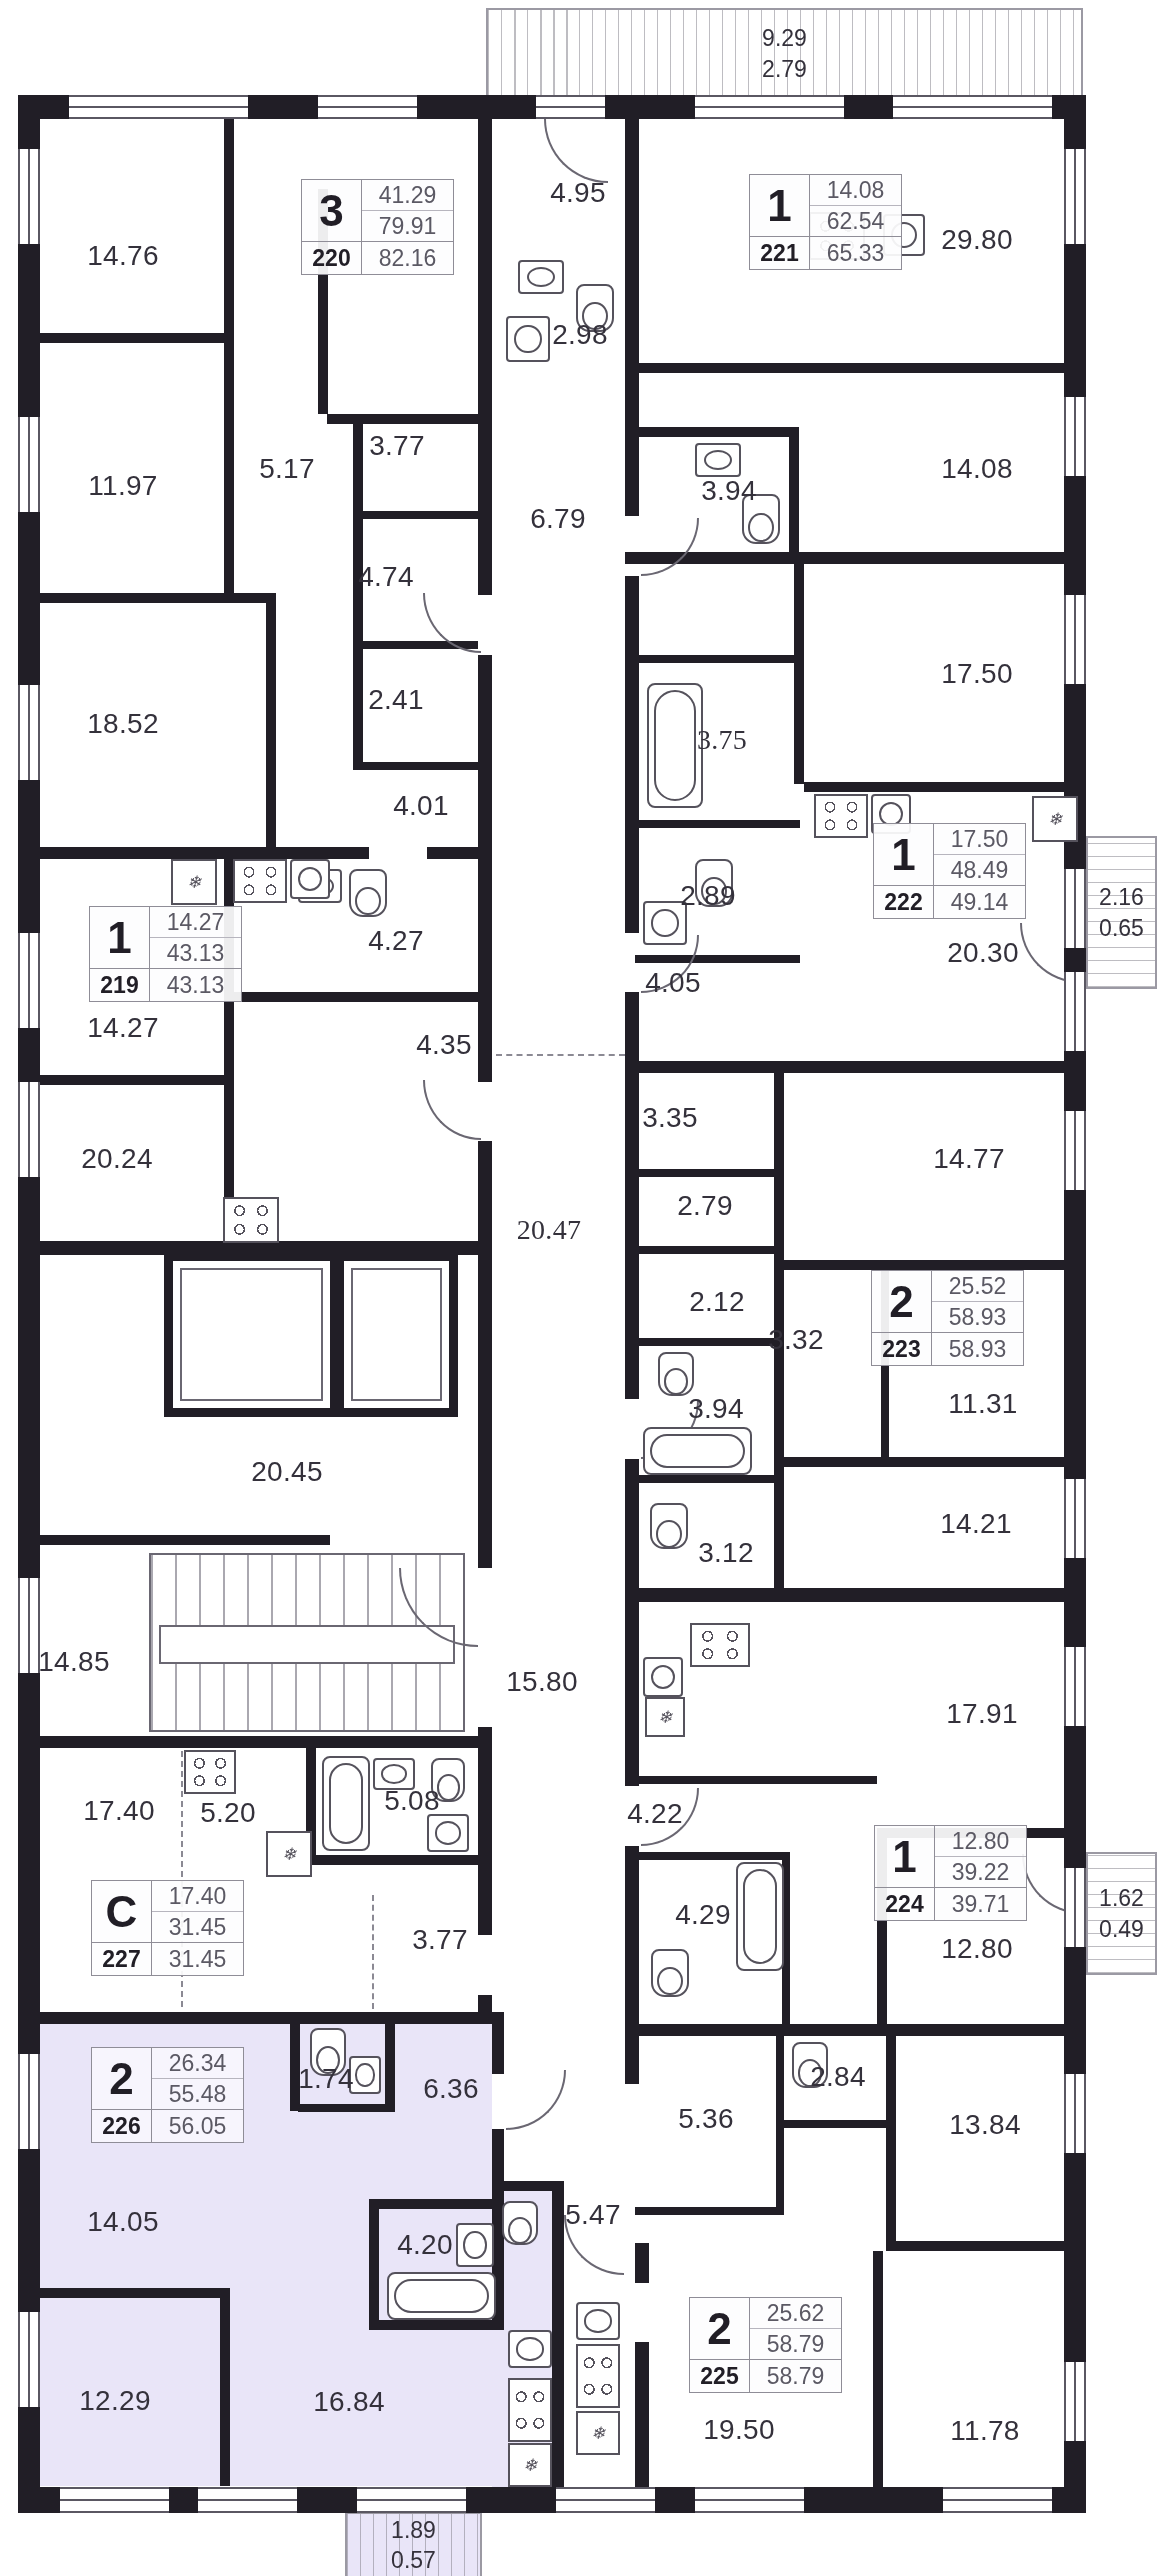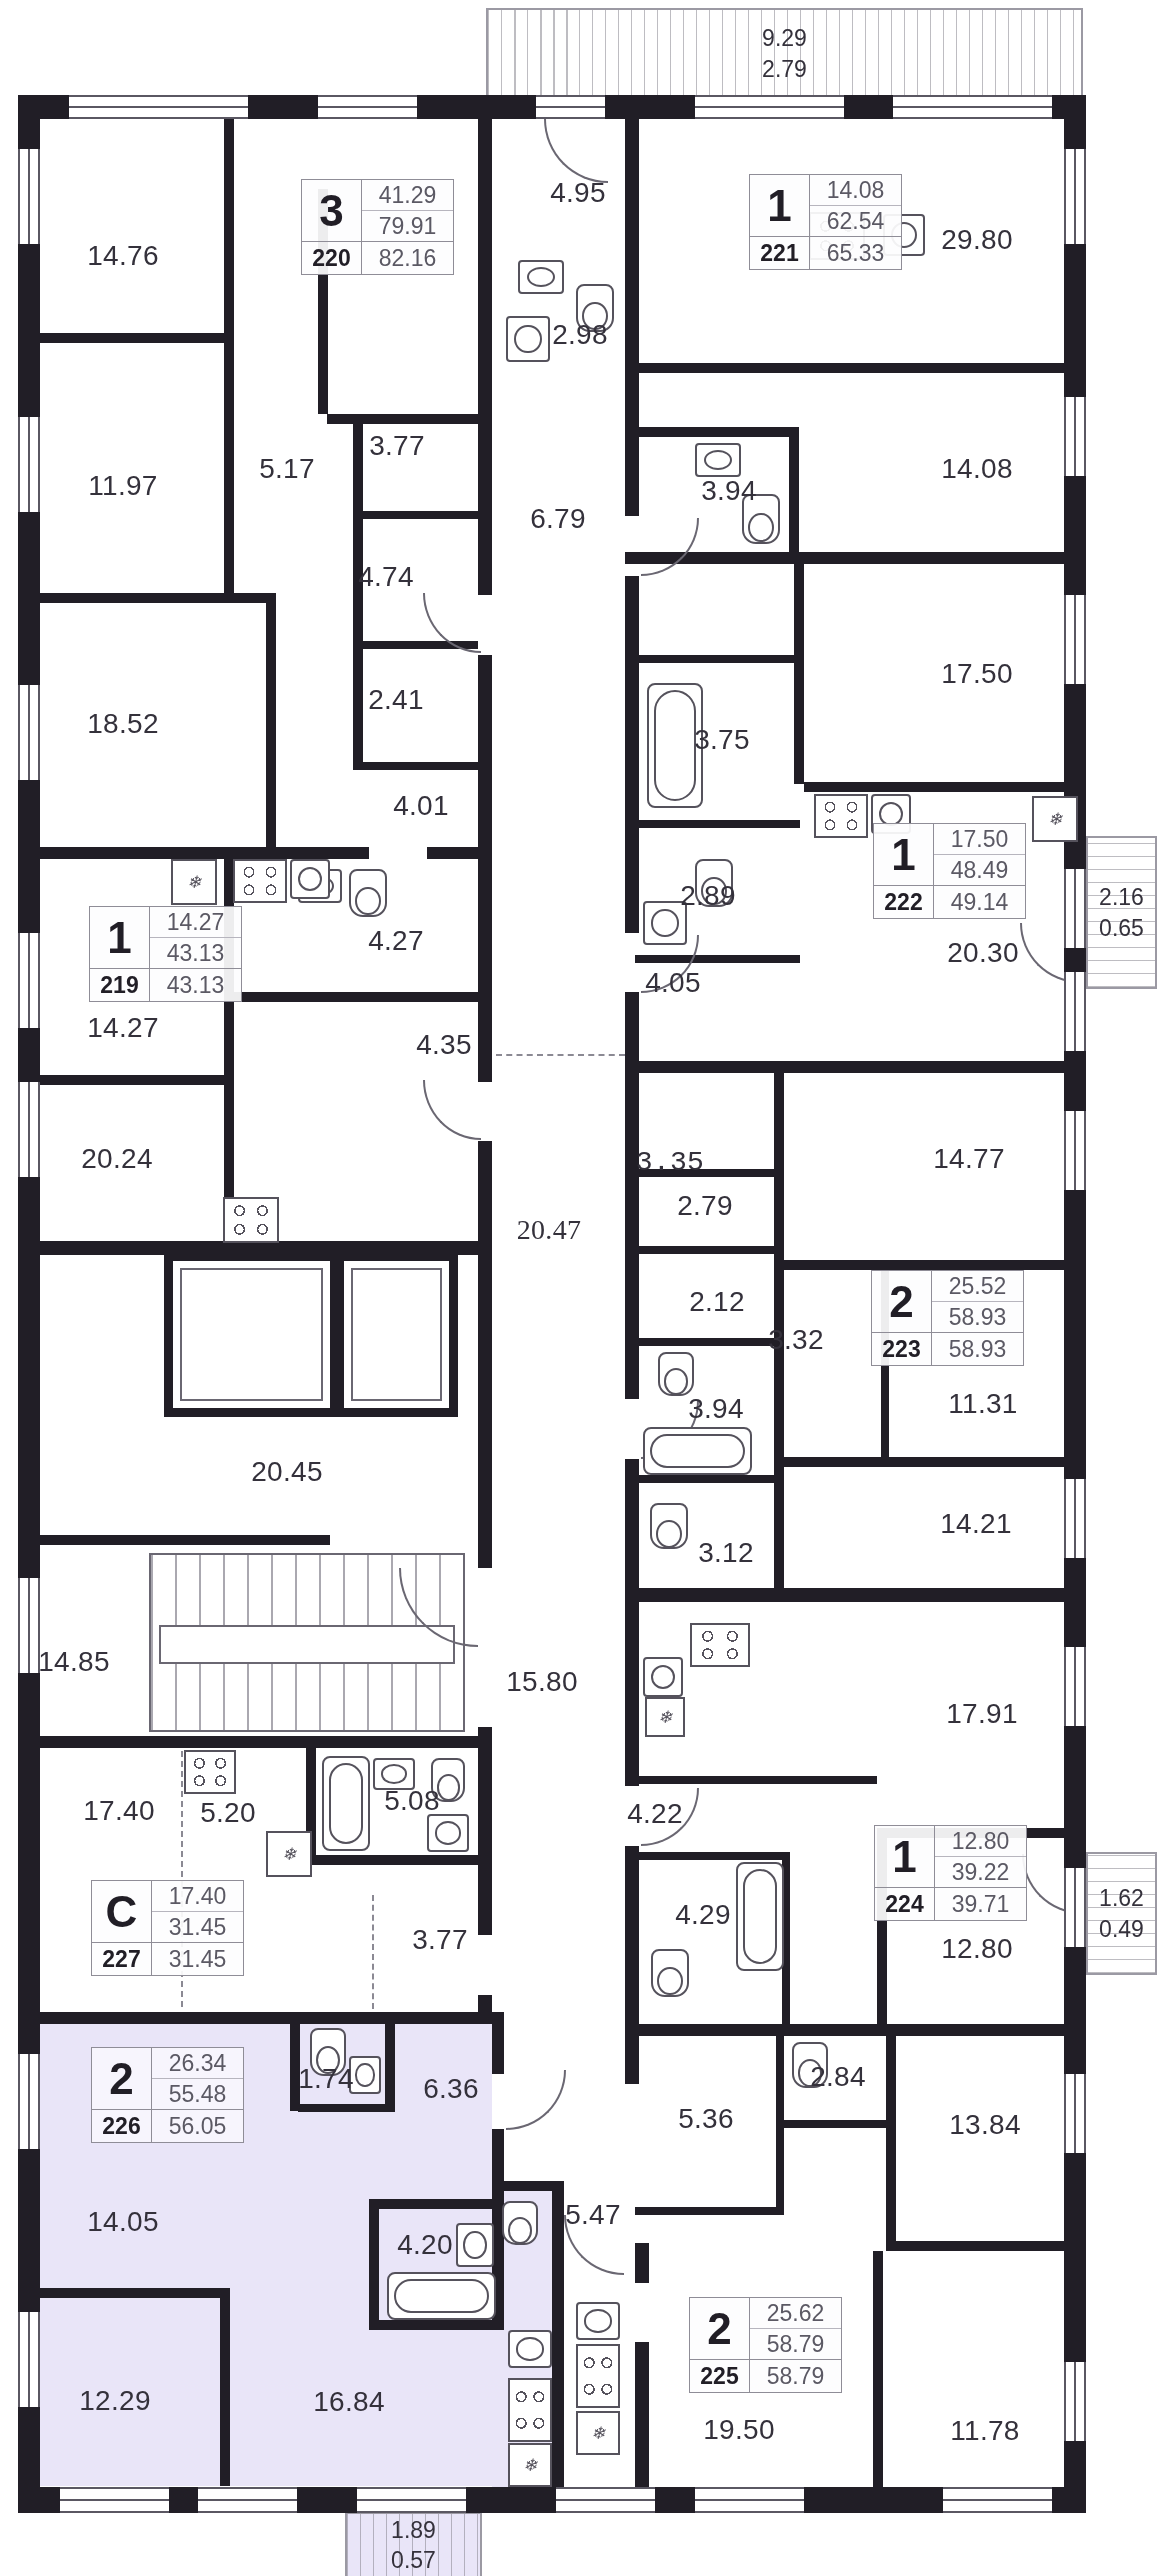--- a/index.html
+++ b/index.html
@@ -276,29 +276,29 @@
       <span class="rl" style="left: 977px; top: 469px;">14.08</span>
       <span class="rl" style="left: 123px; top: 486px;">11.97</span>
       <span class="rl" style="left: 287px; top: 469px;">5.17</span>
       <span class="rl" style="left: 397px; top: 446px;">3.77</span>
       <span class="rl" style="left: 729px; top: 491px;">3.94</span>
       <span class="rl" style="left: 558px; top: 519px;">6.79</span>
       <span class="rl" style="left: 386px; top: 577px;">4.74</span>
       <span class="rl" style="left: 977px; top: 674px;">17.50</span>
       <span class="rl" style="left: 396px; top: 700px;">2.41</span>
       <span class="rl" style="left: 123px; top: 724px;">18.52</span>
-      <span class="rl" style="left: 722px; top: 740px;">3.75</span>
+      <span class="rl" style="left: 722px; top: 740px; font-family: Liberation Serif, serif;">3.75</span>
       <span class="rl" style="left: 421px; top: 806px;">4.01</span>
       <span class="rl" style="left: 708px; top: 896px;">2.89</span>
       <span class="rl" style="left: 396px; top: 941px;">4.27</span>
       <span class="rl" style="left: 673px; top: 983px;">4.05</span>
       <span class="rl" style="left: 983px; top: 953px;">20.30</span>
       <span class="rl" style="left: 123px; top: 1028px;">14.27</span>
       <span class="rl" style="left: 444px; top: 1045px;">4.35</span>
-      <span class="rl" style="left: 670px; top: 1162px; font-family: Liberation Mono, monospace;">3.35</span>
+      <span class="rl" style="left: 670px; top: 1118px;">3.35</span>
       <span class="rl" style="left: 969px; top: 1159px;">14.77</span>
       <span class="rl" style="left: 117px; top: 1159px;">20.24</span>
       <span class="rl" style="left: 705px; top: 1206px;">2.79</span>
       <span class="rl" style="left: 549px; top: 1230px; font-family: Liberation Serif, serif;">20.47</span>
       <span class="rl" style="left: 717px; top: 1302px;">2.12</span>
       <span class="rl" style="left: 796px; top: 1340px;">3.32</span>
       <span class="rl" style="left: 716px; top: 1409px;">3.94</span>
       <span class="rl" style="left: 983px; top: 1404px;">11.31</span>
       <span class="rl" style="left: 287px; top: 1472px;">20.45</span>
       <span class="rl" style="left: 726px; top: 1553px;">3.12</span>

